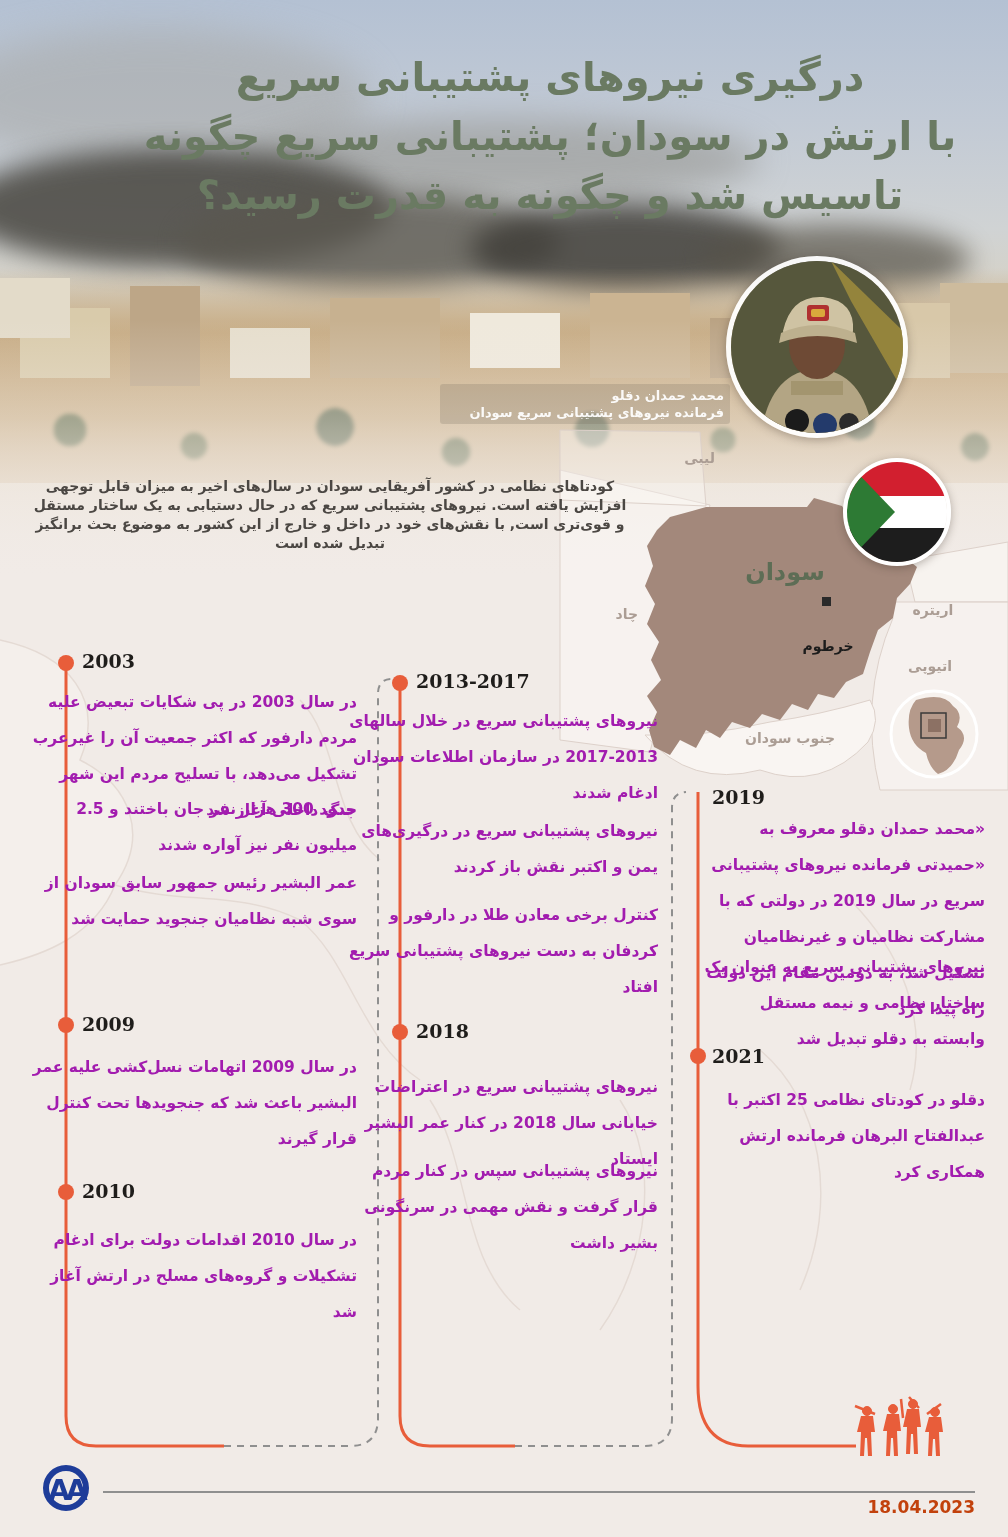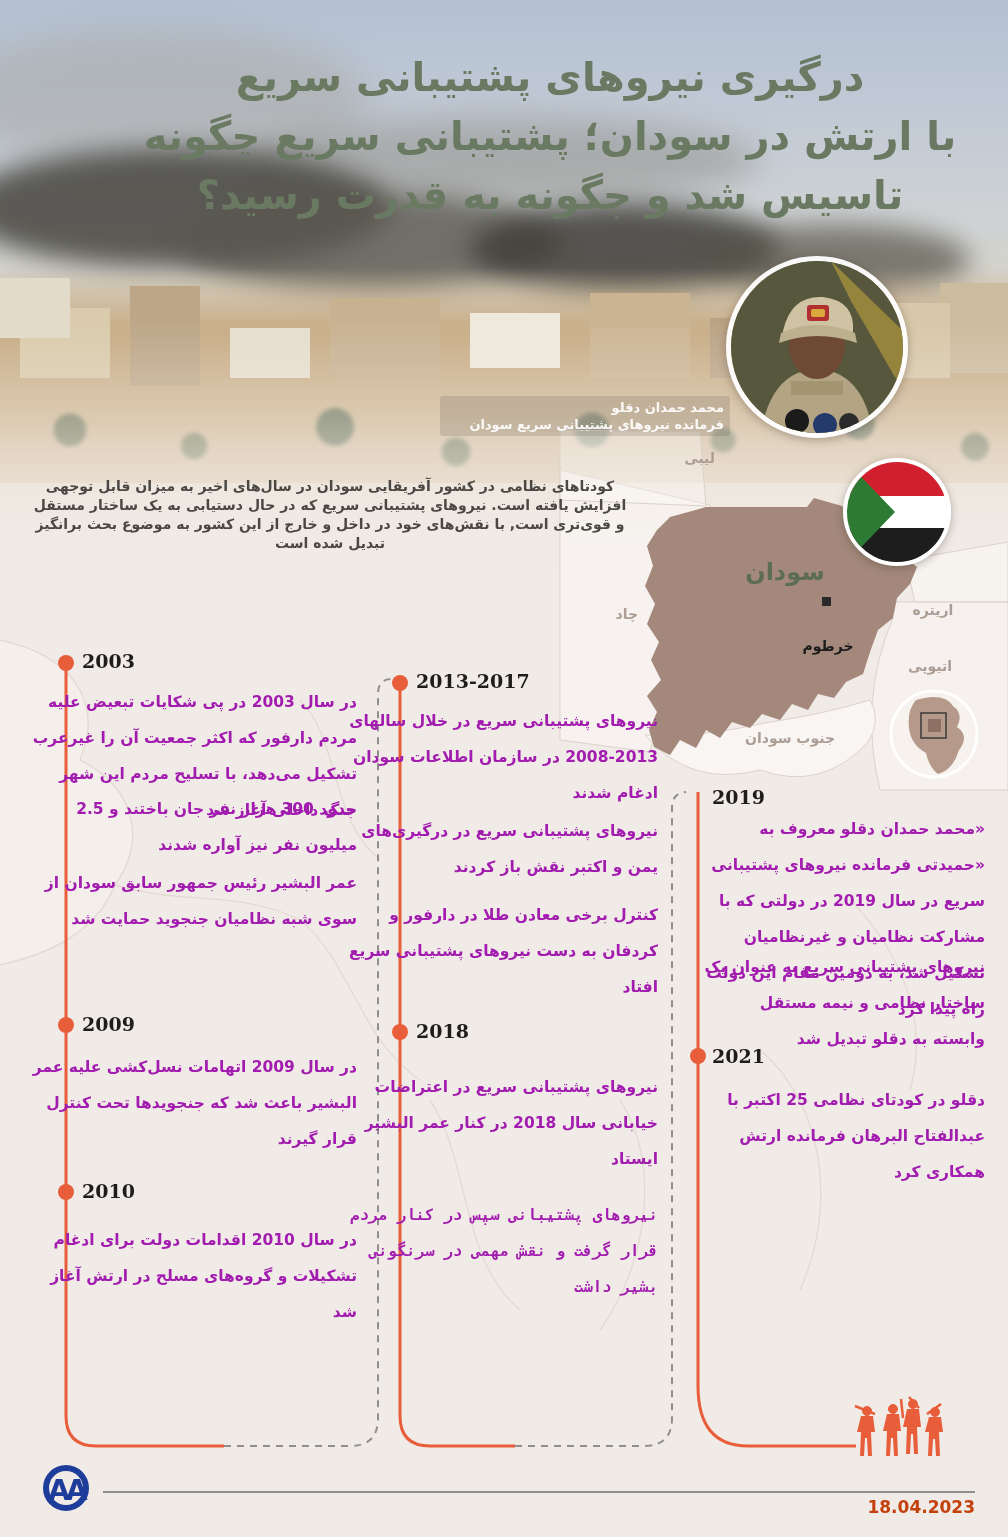--- a/index.html
+++ b/index.html
@@ -42,21 +42,21 @@
 
   
   .title{position:absolute;left:110px;top:48px;width:880px;text-align:center;direction:rtl;
     color:#6a7a62;font-weight:bold;font-size:40px;line-height:59px;}
 
   
   .portrait{position:absolute;left:726px;top:256px;width:172px;height:172px;border-radius:50%;
     border:5px solid rgba(255,255,255,.95);box-shadow:0 2px 10px rgba(60,50,40,.35);overflow:hidden;}
   .caption{position:absolute;left:440px;top:384px;width:278px;text-align:right;direction:rtl;
     color:rgba(255,255,255,.93);font-size:13px;font-weight:bold;line-height:17px;
-    background:rgba(110,100,85,.22);padding:3px 6px;border-radius:3px;margin-top:12px;}
+    background:rgba(110,100,85,.22);padding:3px 6px;border-radius:3px;}
 
   
   .intro{position:absolute;left:28px;top:477px;width:604px;direction:rtl;text-align:center;
     font-weight:bold;font-size:14px;line-height:19px;color:#4b4743;}
 
   
   .country-label{position:absolute;left:735px;top:558px;width:100px;text-align:center;direction:rtl;
     color:#5d6d55;font-weight:bold;font-size:24px;}
   .capital-label{position:absolute;left:786px;top:614px;width:84px;text-align:center;direction:rtl;
     color:#1c1c1c;font-weight:bold;font-size:14px;margin-top:24px;}
@@ -198,27 +198,27 @@
   <div class="tl-text colL" style="top:791px;">حدود 300 هزار نفر جان باختند و 2.5 میلیون نفر نیز آواره شدند</div>
   <div class="tl-text colL" style="top:865px;">عمر البشیر رئیس جمهور سابق سودان از سوی شبه نظامیان جنجوید حمایت شد</div>
 
   <div class="tl-year" style="left:82px;top:1013px;">2009</div>
   <div class="tl-text colL" style="top:1049px;">در سال 2009 اتهامات نسل‌کشی علیه عمر البشیر باعث شد که جنجویدها تحت کنترل قرار گیرند</div>
 
   <div class="tl-year" style="left:82px;top:1180px;">2010</div>
   <div class="tl-text colL" style="top:1222px;">در سال 2010 اقدامات دولت برای ادغام تشکیلات و گروه‌های مسلح در ارتش آغاز شد</div>
 
   <div class="tl-year" style="left:416px;top:670px;">2013-2017</div>
-  <div class="tl-text colM" style="top:703px;">نیروهای پشتیبانی سریع در خلال سالهای 2013-2008 در سازمان اطلاعات سودان ادغام شدند</div>
+  <div class="tl-text colM" style="top:703px;">نیروهای پشتیبانی سریع در خلال سالهای 2013-2017 در سازمان اطلاعات سودان ادغام شدند</div>
   <div class="tl-text colM" style="top:813px;">نیروهای پشتیبانی سریع در درگیری‌های یمن و اکتبر نقش باز کردند</div>
   <div class="tl-text colM" style="top:897px;">کنترل برخی معادن طلا در دارفور و کردفان به دست نیروهای پشتیبانی سریع افتاد</div>
 
   <div class="tl-year" style="left:416px;top:1020px;">2018</div>
   <div class="tl-text colM" style="top:1069px;">نیروهای پشتیبانی سریع در اعتراضات خیابانی سال 2018 در کنار عمر البشیر ایستاد</div>
-  <div class="tl-text colM" style="top:1198px;font-family:Liberation Mono, monospace;">نیروهای پشتیبانی سپس در کنار مردم قرار گرفت و نقش مهمی در سرنگونی بشیر داشت</div>
+  <div class="tl-text colM" style="top:1153px;">نیروهای پشتیبانی سپس در کنار مردم قرار گرفت و نقش مهمی در سرنگونی بشیر داشت</div>
 
   <div class="tl-year" style="left:712px;top:786px;">2019</div>
   <div class="tl-text colR" style="top:811px;">«محمد حمدان دقلو معروف به «حمیدتی فرمانده نیروهای پشتیبانی سریع در سال 2019 در دولتی که با مشارکت نظامیان و غیرنظامیان تشکیل شد، به دومین مقام این دولت راه پیدا کرد</div>
   <div class="tl-text colR" style="top:949px;">نیروهای پشتیبانی سریع به عنوان یک ساختار نظامی و نیمه مستقل وابسته به دقلو تبدیل شد</div>
 
   <div class="tl-year" style="left:712px;top:1045px;">2021</div>
   <div class="tl-text colR" style="top:1082px;">دقلو در کودتای نظامی 25 اکتبر با عبدالفتاح البرهان فرمانده ارتش همکاری کرد</div>
 
   <svg class="abs" style="left:853px;top:1396px;" width="100" height="64" viewBox="0 0 100 64">
     <g fill="#e85d3a" stroke="#e85d3a">

